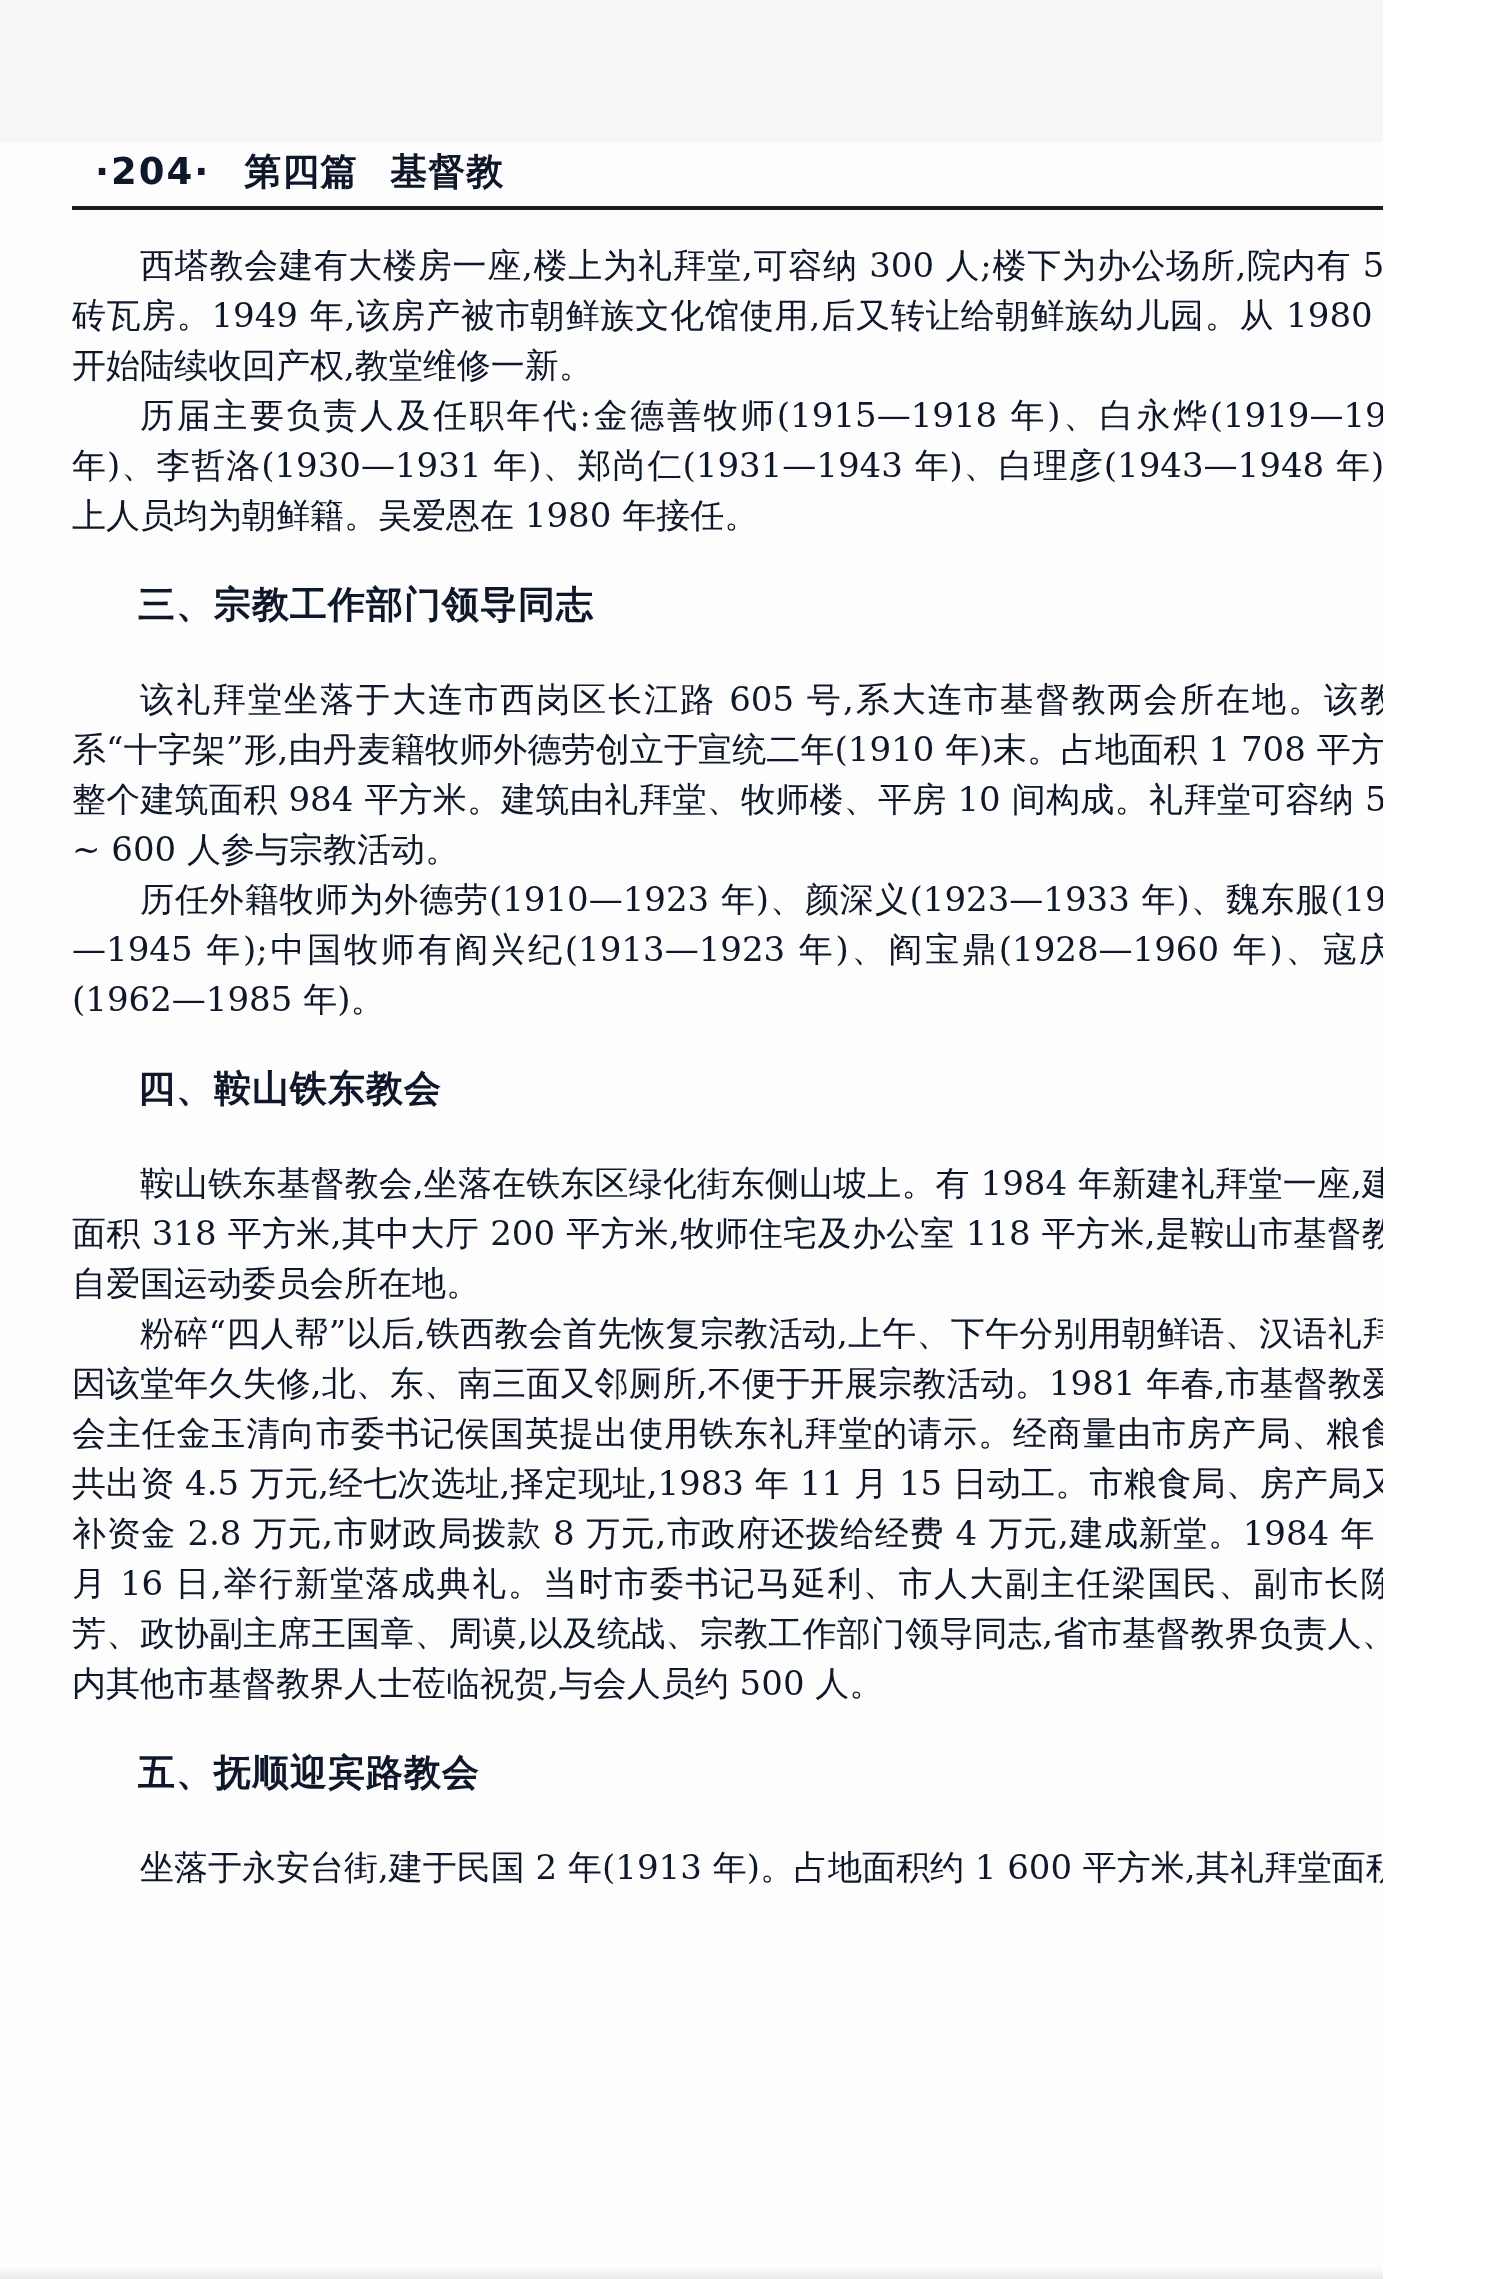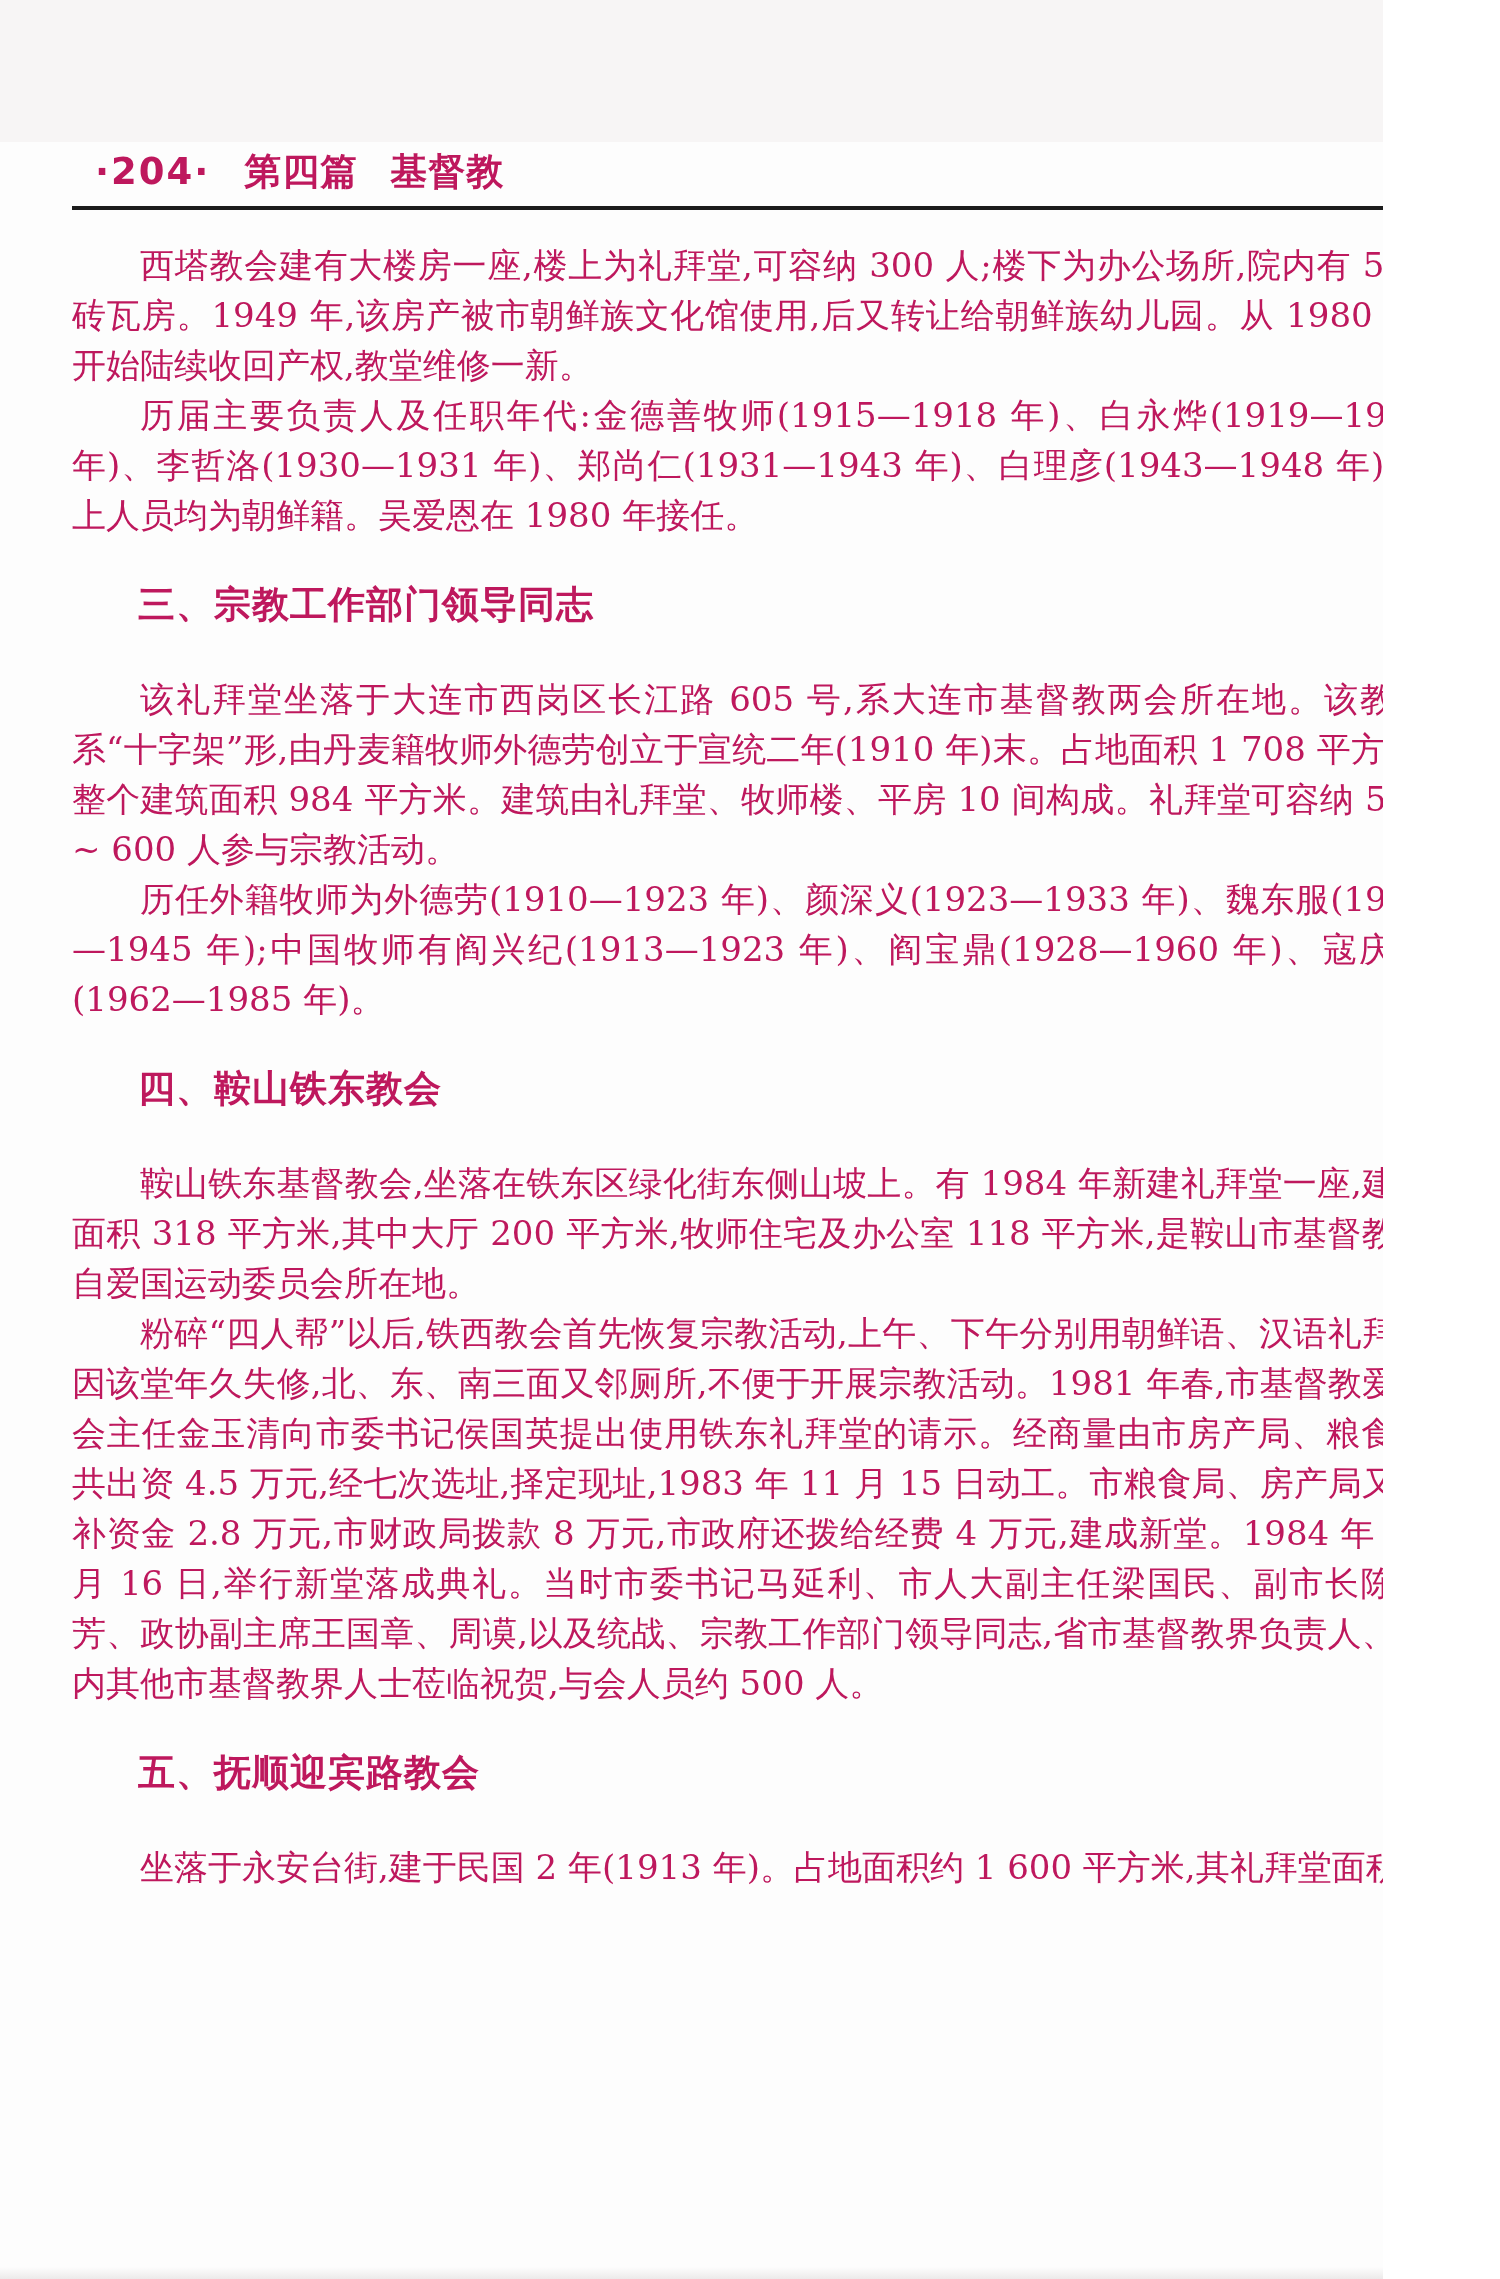--- a/index.html
+++ b/index.html
@@ -5,21 +5,21 @@
   html, body {
     margin: 0;
     padding: 0;
     background: #ffffff;
   }
   .page {
     position: relative;
     width: 1383px;
     height: 2279px;
     background: #fdfdfd;
-    color: #be185d;
+    color: #0f172a;
     font-family: "DejaVu Serif", serif;
     overflow: hidden;
   }
   .top-band {
     position: absolute;
     top: 0; left: 0; right: 0;
     height: 142px;
     background: #f7f5f5;
   }
   .bottom-shade {

